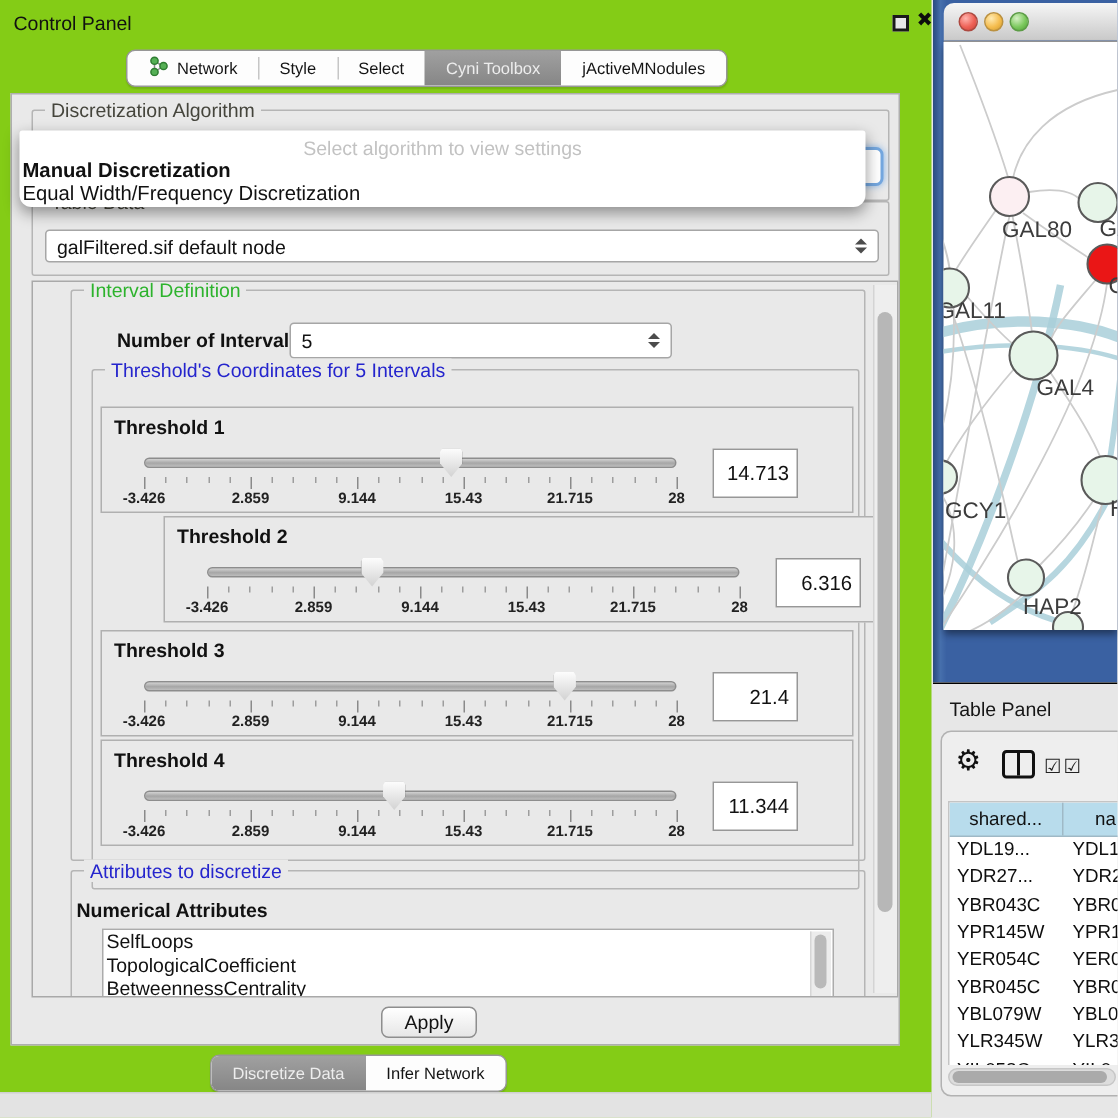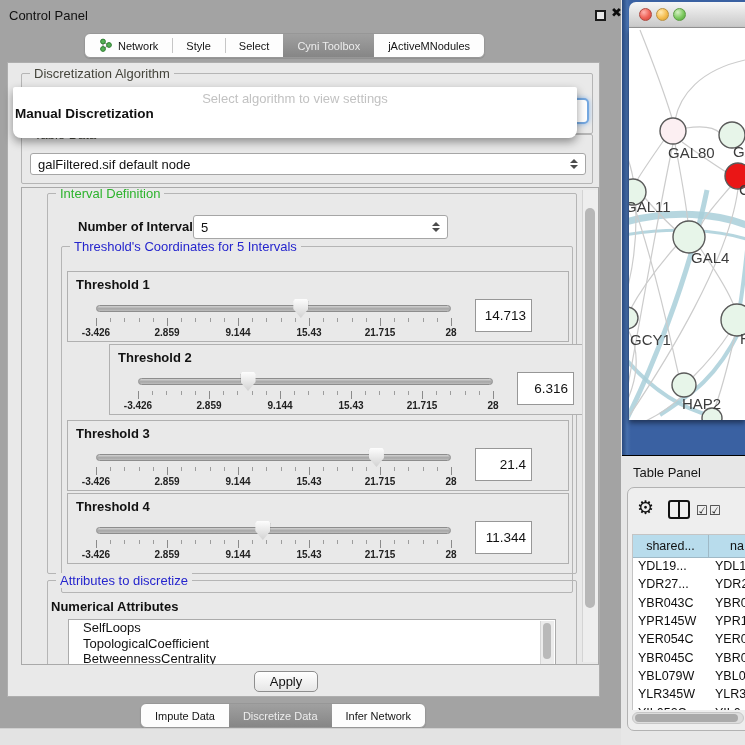--- a/index.html
+++ b/index.html
@@ -1,20 +1,20 @@
 <!DOCTYPE html>
 <html><head>
 <meta charset="utf-8">
 <style>
   html,body{margin:0;padding:0;}
   body{width:745px;height:745px;overflow:hidden;position:relative;
        font-family:"Liberation Sans","DejaVu Sans",sans-serif;font-size:13px;color:#111;
        background:#e7e7e7;}
   
-  #control-panel{position:absolute;left:0;top:0;width:621px;height:745px;background:#a3a3a3;}
+  #control-panel{position:absolute;left:0;top:0;width:621px;height:745px;background:#84cc16;}
   .cp-titlebar{position:absolute;left:0;top:0;width:621px;height:30px;}
   .cp-title{position:absolute;left:9px;top:8px;font-size:13px;color:#111;}
   .float-icon{position:absolute;left:595px;top:10px;width:11px;height:11px;border:2px solid #1a1a1a;box-sizing:border-box;background:#e8e8e8;}
   .close-icon{position:absolute;left:611px;top:5px;font-size:13px;font-weight:bold;color:#0d0d0d;}
   
   .seg-tabs{position:absolute;display:flex;height:23px;background:#fdfdfd;border:1px solid #979797;border-radius:6px;overflow:hidden;align-items:stretch;box-shadow:0 1px 1px rgba(0,0,0,.12);}
   .seg{display:flex;align-items:center;padding:0 14px;color:#141414;position:relative;font-size:11px;white-space:nowrap;}
   .seg.sel{background:linear-gradient(#a0a0a0,#868686);color:#ededed;}
   .seg:not(.sel)+.seg:not(.sel)::before{content:"";position:absolute;left:0;top:4px;bottom:4px;width:1px;background:#c6c6c6;}
   .seg .net-glyph{margin-right:6px;display:inline-block;}
@@ -48,21 +48,21 @@
   .th-ticks{position:absolute;left:0;top:46px;width:100%;height:9px;}
   .tick{position:absolute;width:1px;top:0;background:#8a8a8a;}
   .tick.major{height:8px;}
   .tick.minor{height:4px;background:#9d9d9d;}
   .th-scale{position:absolute;left:0;top:55px;width:100%;height:12px;font-size:10px;font-weight:bold;color:#222;}
   .th-scale span{position:absolute;width:60px;text-align:center;}
   .th-value{position:absolute;left:407px;top:27px;width:57px;height:33px;border:1px solid #979797;background:#fff;font-size:13.5px;text-align:right;padding:0 5px;box-sizing:border-box;font-family:inherit;color:#111;}
   #g-attr{left:25px;top:392px;width:530px;height:115px;}
   .attr-heading{position:absolute;left:3px;top:18px;font-weight:bold;font-size:13px;}
   .attr-list{position:absolute;left:20px;top:38px;width:488px;height:60px;background:#fff;border:1px solid #ababab;font-size:13px;overflow:hidden;box-sizing:border-box;}
-  .attr-item{padding-left:14px;line-height:15.5px;white-space:nowrap;}
+  .attr-item{padding-left:2px;line-height:15.5px;white-space:nowrap;}
   .attr-scroll{position:absolute;right:1px;top:1px;width:13px;bottom:1px;background:#ececec;border-left:1px solid #d6d6d6;}
   .attr-scroll .thumb{position:absolute;left:2px;top:2px;width:8px;height:36px;background:#b9b9b9;border-radius:4px;}
   .vscroll{position:absolute;left:560px;top:2px;width:15px;height:472px;background:#eeeeee;border-left:1px solid #d4d4d4;}
   .vscroll .thumb{position:absolute;left:2px;top:18px;width:10px;height:400px;background:#b7b7b7;border-radius:6px;}
   .apply-btn{position:absolute;left:246px;top:608px;width:64px;height:21px;border:1px solid #8e8e8e;border-radius:5px;background:linear-gradient(#ffffff,#e6e6e6);font-size:13px;text-align:center;line-height:19px;box-sizing:border-box;}
   
   .popup{position:absolute;left:13px;top:87px;width:564px;height:51px;background:#fff;border-radius:2px 2px 8px 8px;box-shadow:0 4px 10px rgba(0,0,0,.4);z-index:50;}
   .popup-hint{position:absolute;left:0;top:4px;width:100%;text-align:center;color:#c2c2c2;font-size:13px;}
   .popup-opt1{position:absolute;left:2px;top:19px;font-weight:bold;font-size:13.5px;white-space:nowrap;}
   .popup-opt2{position:absolute;left:2px;top:34px;font-size:13.5px;white-space:nowrap;}
@@ -357,37 +357,35 @@
 
       <div class="vscroll">
           <div class="thumb"></div>
         </div>
     </div>
 
     <div class="apply-btn">Apply</div>
   </div>
 
   <div class="seg-tabs" id="bottom-tabs">
-    <div class="seg">
-        <span>Impute Data</span>
-      </div>
     <div class="seg sel">
         <span>Discretize Data</span>
       </div>
     <div class="seg">
         <span>Infer Network</span>
       </div>
   </div>
 
   <div class="bottom-strip"></div>
 </div>
 
 <div class="popup">
   <div class="popup-hint">Select algorithm to view settings</div>
   <div class="popup-opt1">Manual Discretization</div>
+  <div class="popup-opt2">Equal Width/Frequency Discretization</div>
 </div>
 
 <div id="net-window">
   <div class="mac-titlebar">
     <span class="light red"></span>
     <span class="light yellow"></span>
     <span class="light green"></span>
   </div>
   <div class="net-canvas">
     <svg id="net-svg" width="116" height="392" viewBox="0 0 116 392">

